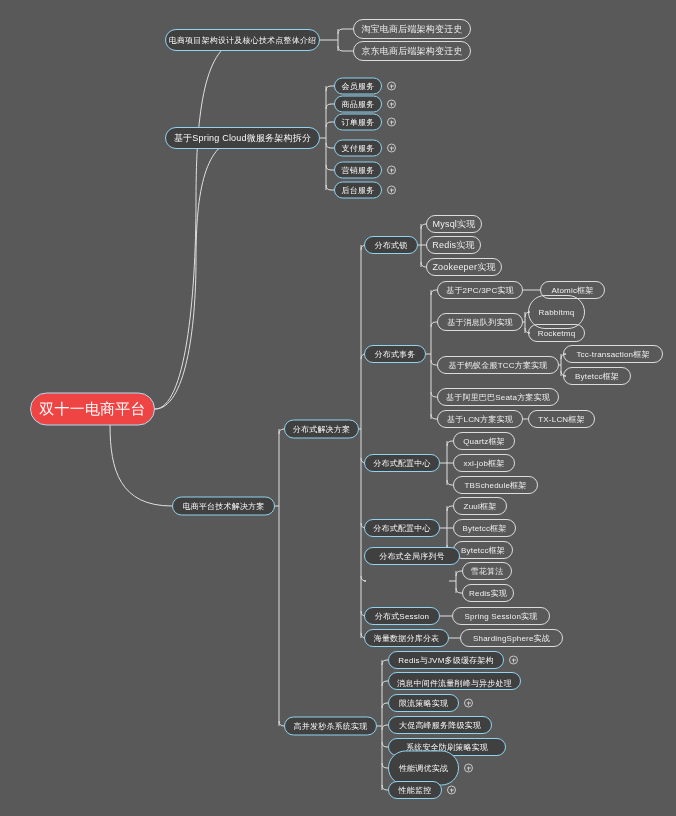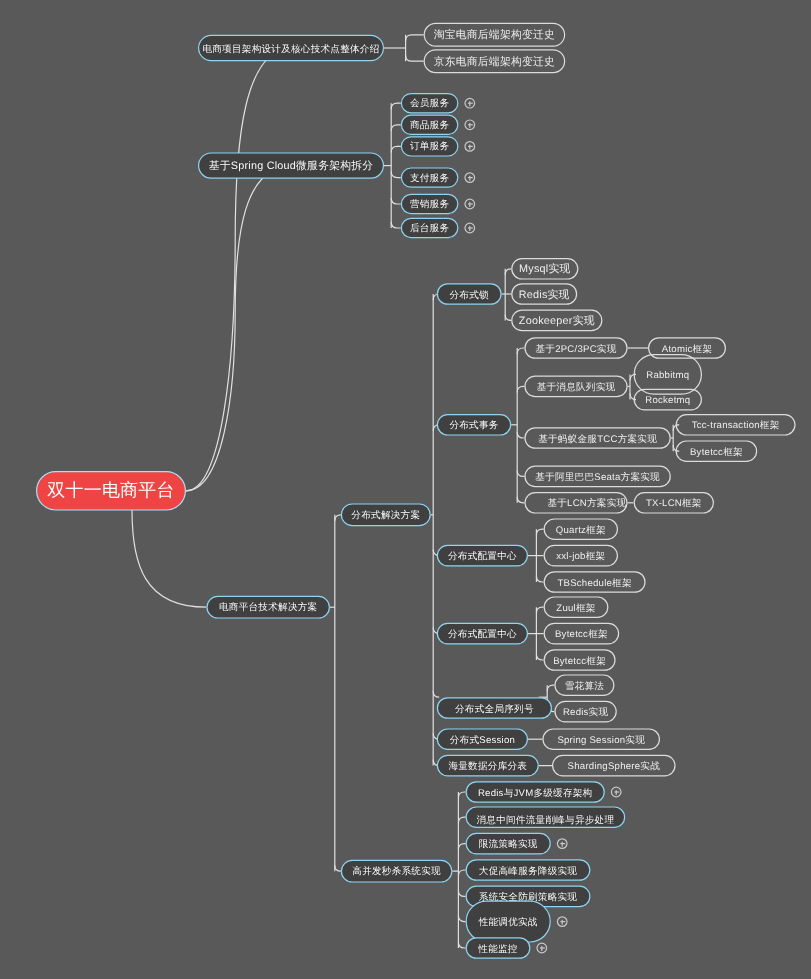--- a/index.html
+++ b/index.html
@@ -238,21 +238,21 @@
       </div>
       <div class="node outline" style="left: 563px; top: 354px; width: 100px; height: 18px; font-size: 8px;">
         <span>Tcc-transaction框架</span>
       </div>
       <div class="node outline" style="left: 563px; top: 376px; width: 68px; height: 18px; font-size: 8px;">
         <span>Bytetcc框架</span>
       </div>
       <div class="node outline" style="left: 437px; top: 397px; width: 122px; height: 18px; font-size: 8px;">
         <span>基于阿里巴巴Seata方案实现</span>
       </div>
-      <div class="node outline" style="left: 437px; top: 419px; width: 86px; height: 18px; font-size: 8px; justify-content: flex-end;">
+      <div class="node outline" style="left: 437px; top: 419px; width: 86px; height: 18px; font-size: 8px;">
         <span>基于LCN方案实现</span>
       </div>
       <div class="node outline" style="left: 528px; top: 419px; width: 67px; height: 18px; font-size: 8px;">
         <span>TX-LCN框架</span>
       </div>
       <div class="node fill" style="left: 364px; top: 463px; width: 76px; height: 18px; font-size: 8px;">
         <span>分布式配置中心</span>
       </div>
       <div class="node outline" style="left: 453px; top: 441px; width: 62px; height: 18px; font-size: 8px;">
         <span>Quartz框架</span>
@@ -268,21 +268,21 @@
       </div>
       <div class="node outline" style="left: 453px; top: 506px; width: 54px; height: 18px; font-size: 8px;">
         <span>Zuul框架</span>
       </div>
       <div class="node outline" style="left: 453px; top: 528px; width: 63px; height: 18px; font-size: 8px;">
         <span>Bytetcc框架</span>
       </div>
       <div class="node outline" style="left: 453px; top: 550px; width: 60px; height: 18px; font-size: 8px;">
         <span>Bytetcc框架</span>
       </div>
-      <div class="node fill" style="left: 364px; top: 590px; width: 96px; height: 18px; font-size: 8px;">
+      <div class="node fill" style="left: 364px; top: 556px; width: 96px; height: 18px; font-size: 8px;">
         <span>分布式全局序列号</span>
       </div>
       <div class="node outline" style="left: 462px; top: 571px; width: 50px; height: 18px; font-size: 8px;">
         <span>雪花算法</span>
       </div>
       <div class="node outline" style="left: 462px; top: 593px; width: 52px; height: 18px; font-size: 8px;">
         <span>Redis实现</span>
       </div>
       <div class="node fill" style="left: 364px; top: 616px; width: 76px; height: 18px; font-size: 8px;">
         <span>分布式Session</span>
@@ -303,21 +303,21 @@
       <div class="node fill" style="left: 388px; top: 681px; width: 133px; height: 18px; font-size: 8px; align-items: flex-end;">
         <span>消息中间件流量削峰与异步处理</span>
       </div>
       <div class="node fill" style="left: 388px; top: 703px; width: 71px; height: 18px; font-size: 8px;">
         <span>限流策略实现</span>
       </div>
       <div class="plus" style="left: 464px; top: 703px;"></div>
       <div class="node fill" style="left: 388px; top: 725px; width: 104px; height: 18px; font-size: 8px;">
         <span>大促高峰服务降级实现</span>
       </div>
-      <div class="node fill" style="left: 388px; top: 747px; width: 104px; height: 18px; font-size: 8px;">
+      <div class="node fill" style="left: 388px; top: 747px; width: 118px; height: 18px; font-size: 8px;">
         <span>系统安全防刷策略实现</span>
       </div>
       <div class="node fill" style="left: 388px; top: 768px; width: 71px; height: 35px; font-size: 8px;">
         <span>性能调优实战</span>
       </div>
       <div class="plus" style="left: 464px; top: 768px;"></div>
       <div class="node fill" style="left: 388px; top: 790px; width: 54px; height: 18px; font-size: 8px;">
         <span>性能监控</span>
       </div>
       <div class="plus" style="left: 447px; top: 790px;"></div>

